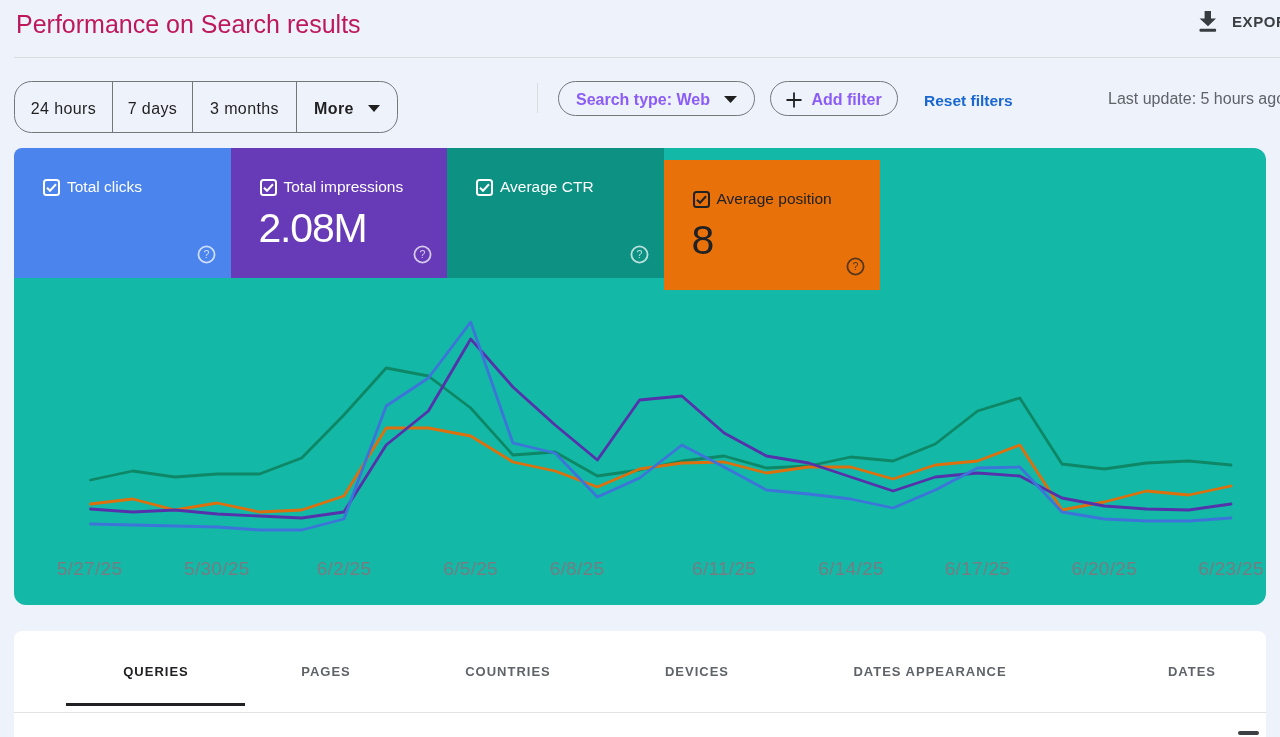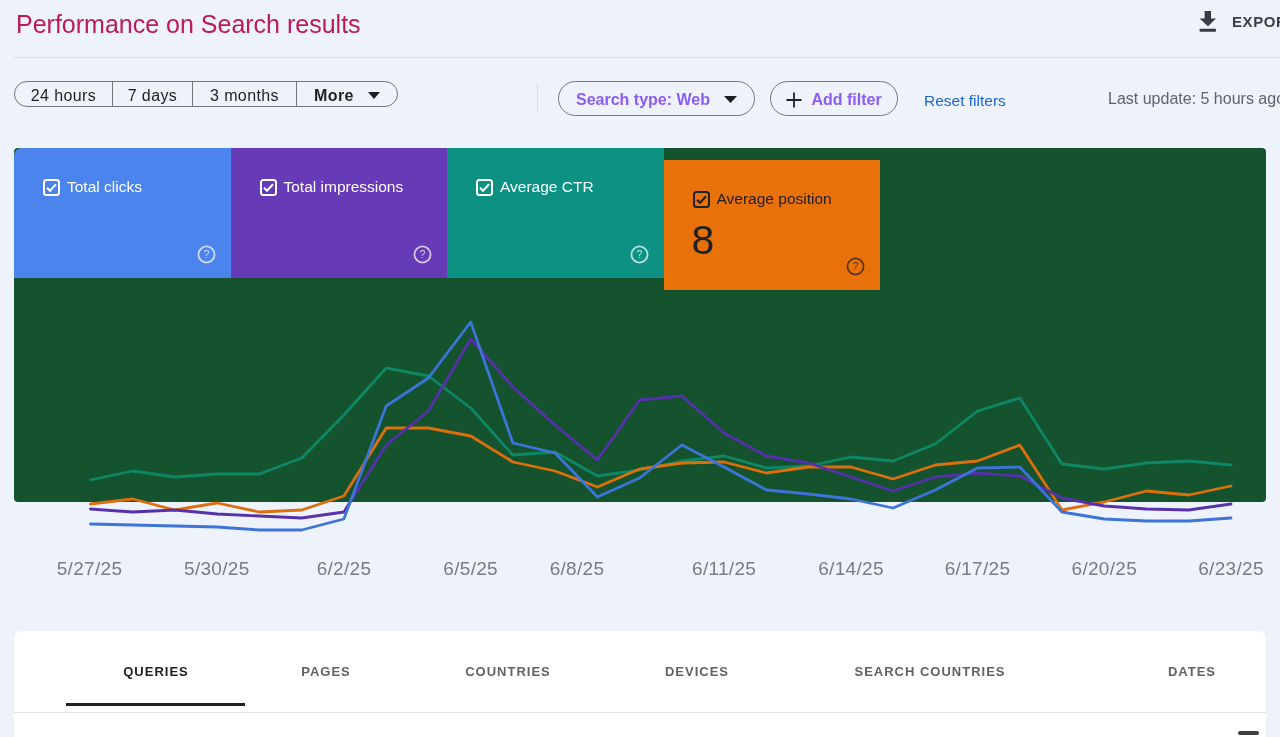--- a/index.html
+++ b/index.html
@@ -5,33 +5,33 @@
 * { margin:0; padding:0; box-sizing:border-box; }
 html,body { width:1280px; height:737px; overflow:hidden; background:#eef2fb;
   font-family:"Liberation Sans", sans-serif; position:relative; }
 .abs { position:absolute; }
 #title { left:16px; top:10px; font-size:25px; color:#be185d; letter-spacing:0; }
 #export { left:1199px; top:8px; width:300px; height:24px; color:#3c4043; }
 #export span { position:absolute; left:33px; top:5px; font-size:15px; font-weight:700; letter-spacing:0.6px; }
 #hr1 { left:14px; right:0; top:57px; height:1px; background:#dadce0; }
 
 
-#seg { left:14px; top:81px; height:26px; display:flex; border:1px solid #74777a; border-radius:17.5px; overflow:hidden; color:#1f1f1f;justify-content:flex-end; }
+#seg { left:14px; top:81px; height:52px; display:flex; border:1px solid #74777a; border-radius:17.5px; overflow:hidden; color:#1f1f1f;justify-content:flex-end; }
 #seg .s { display:flex; align-items:center; justify-content:center; padding-top:3px; font-size:16px; letter-spacing:0.4px; border-right:1px solid #74777a; height:100%; }
 #seg .s:last-child { border-right:none;font-weight:bold; }
 #seg .sel { background:#c9e6fb; color:#0c2940; }
 
 .chip { height:35px; border:1px solid #74777a; border-radius:17.5px; display:flex; align-items:center; justify-content:center; padding-top:2px; font-size:16px; font-weight:700; color:#8b5cf6; }
 #stype { left:558px; top:81px; width:197px; }
 #addf  { left:770px; top:81px; width:128px; }
 #vdiv { left:537px; top:83px; width:1px; height:30px; background:#dadce0; }
-#reset { left:924px; top:92px; font-size:15.5px; font-weight:400; color:#1967d2; }
+#reset { left:924px; top:92px; font-size:15.5px; font-weight:700; color:#1967d2; }
 #lastu { left:1108px; top:90px; font-size:16px; color:#5f6368; white-space:nowrap; }
 
-#panel1 { left:14px; top:148px; width:1252px; height:354px; background:#14532d; border-radius:4px; }
+#panel1 { left:14px; top:148px; width:1252px; height:457px; background:#14b8a6; border-radius:12px; }
 #panel2 { left:14px; top:631px; width:1252px; height:106px; background:#fff; border-radius:8px 8px 0 0; }
 
 .card { position:absolute; top:0; width:216.5px; height:130px; color:#fff; }
 .card .cb { position:absolute; left:29px; top:31px; }
 .card .lbl { position:absolute; left:53px; top:31px; font-size:15.5px; line-height:16px; }
 .card .val { position:absolute; left:28px; top:57px; font-size:41px; letter-spacing:-1.2px; }
 .card .help { position:absolute; right:15px; bottom:14px; opacity:0.72; }
 #card1 { left:0; background:#4a84ec; border-radius:8px 0 0 0; }
 #card2 { left:216.5px; background:#673ab7; }
 #card3 { left:433px; background:#0c9183; }
@@ -88,20 +88,21 @@
         <circle cx="12" cy="12" r="10.2" fill="none" stroke="#fff" stroke-width="2.3"></circle>
         <text x="12" y="16.6" text-anchor="middle" font-size="13.5" fill="#fff" font-family="Liberation Sans">?</text>
       </svg>
   </div>
   <div class="card" id="card2">
     <svg class="cb" width="17" height="17" viewBox="0 0 17 17">
         <rect x="1" y="1" width="15" height="15" rx="2.5" fill="none" stroke="#fff" stroke-width="2"></rect>
         <path fill="none" stroke="#fff" stroke-width="2" d="M4 8.7l3 3 6-6.5"></path>
       </svg>
     <div class="lbl">Total impressions</div>
+    <div class="val">2.08M</div>
     <svg class="help" width="19" height="19" viewBox="0 0 24 24">
         <circle cx="12" cy="12" r="10.2" fill="none" stroke="#fff" stroke-width="2.3"></circle>
         <text x="12" y="16.6" text-anchor="middle" font-size="13.5" fill="#fff" font-family="Liberation Sans">?</text>
       </svg>
   </div>
   <div class="card" id="card3">
     <svg class="cb" width="17" height="17" viewBox="0 0 17 17">
         <rect x="1" y="1" width="15" height="15" rx="2.5" fill="none" stroke="#fff" stroke-width="2"></rect>
         <path fill="none" stroke="#fff" stroke-width="2" d="M4 8.7l3 3 6-6.5"></path>
       </svg>
@@ -141,17 +142,17 @@
 <div class="xl abs" style="left:806.0px">6/14/25</div>
 <div class="xl abs" style="left:932.5px">6/17/25</div>
 <div class="xl abs" style="left:1059.3px">6/20/25</div>
 <div class="xl abs" style="left:1186.0px">6/23/25</div>
 
 <div id="panel2" class="abs"></div>
 <div class="tab act abs" style="left:156px">QUERIES</div>
 <div class="tab abs" style="left:326px">PAGES</div>
 <div class="tab abs" style="left:508px">COUNTRIES</div>
 <div class="tab abs" style="left:697px">DEVICES</div>
-<div class="tab abs" style="left:930px">SEARCH COUNTRIES</div>
+<div class="tab abs" style="left:930px">DATES APPEARANCE</div>
 <div class="tab abs" style="left:1192px">DATES</div>
 <div id="tabline" class="abs"></div>
 <div id="tabhr" class="abs"></div>
 <div id="filtbar" class="abs"></div>
 
 </body></html>

